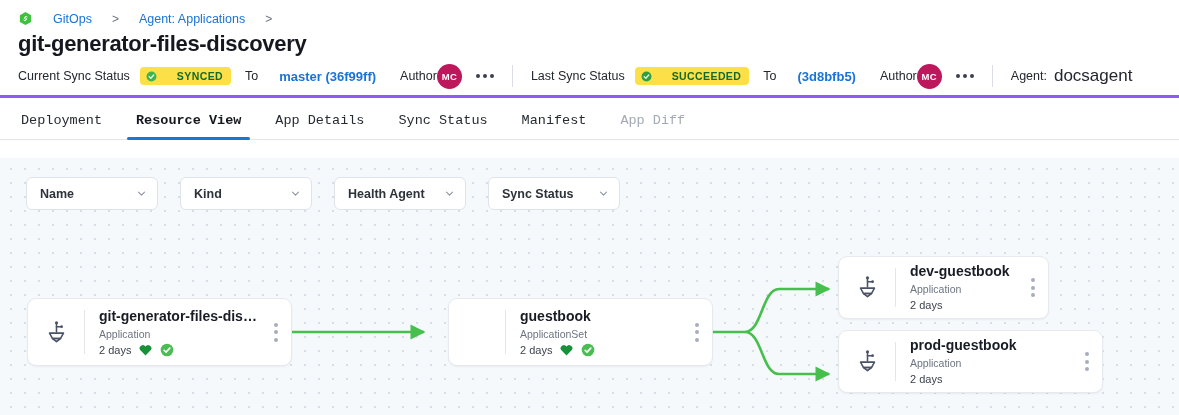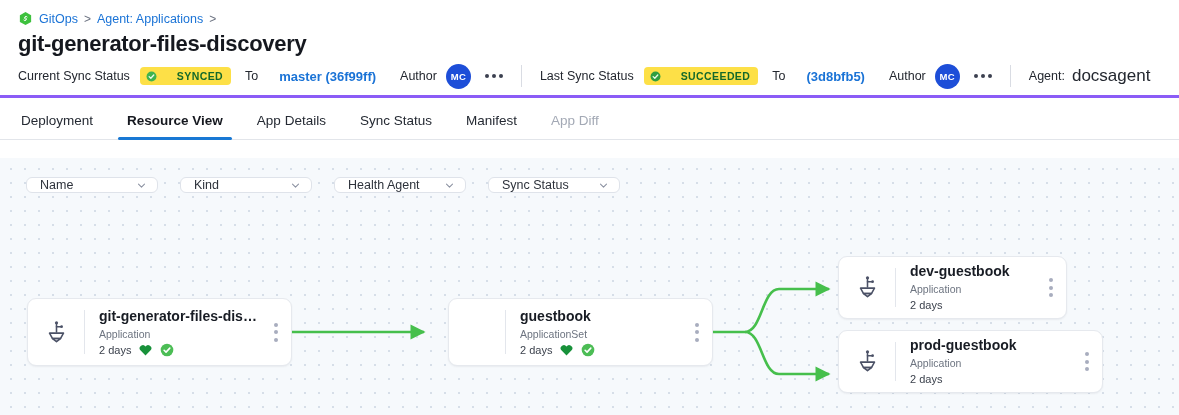--- a/index.html
+++ b/index.html
@@ -8,21 +8,21 @@
     width:1179px; height:415px;
     font-family:"Liberation Sans", sans-serif;
     background:#ffffff;
     color:#1f2430;
     overflow:hidden;
     position:relative;
   }
 
   
   .breadcrumb {
-    display:flex; align-items:center; gap:6px;
+    display:flex; align-items:center; gap:20px;
     padding:11px 0 0 18px;
     font-size:12.5px;
   }
   .bc-logo { width:15px; height:15px; flex:none; display:block; }
   .bc-link { color:#1a73d6; cursor:pointer; font-size:12.5px; }
   .bc-sep { color:#6b7280; font-size:12px; }
 
   
   .page-title {
     padding:5px 0 0 18px;
@@ -46,24 +46,24 @@
     border-radius:4px; padding:3px 8px 3px 6px;
     font-size:10.5px; font-weight:600; letter-spacing:0.4px;
     margin-left:10px;
   }
   .pill svg { display:block; }
   .to-word { margin-left:14px; color:#23272f; font-size:12.5px; }
   .rev-link { margin-left:21px; color:#1a73d6; font-weight:700; font-size:13px; cursor:pointer; }
   .author-word { margin-left:24px; color:#23272f; font-size:12.5px; }
   .avatar {
     width:25px; height:25px; border-radius:50%;
-    background:#1d4ed8; color:#fff;
+    background:#be185d; color:#fff;
     display:inline-flex; align-items:center; justify-content:center;
     font-size:9.5px; font-weight:700; letter-spacing:0.3px;
-    margin-left:9px;
+    margin-left:0;
   }
   .kebab-h {
     margin-left:14px; display:inline-flex; gap:3px; align-items:center; cursor:pointer;
   }
   .kebab-h i { width:4px; height:4px; border-radius:50%; background:#3b4050; display:block; }
   .vdiv { width:1px; height:22px; background:#d9dce3; margin:0 18px; }
   .agent-txt { color:#23272f; font-size:12.5px; }
   .agent-val { color:#23272f; font-size:17px; margin-left:7px; }
 
   
@@ -72,20 +72,21 @@
     padding:0 0 0 18px;
     height:42px;
     border-bottom:1px solid #e2e5ea;
     background:#fff;
   }
   .tab {
     font-size:13.5px; color:#252a33;
     padding:0 17px 11px 17px;
     cursor:pointer; position:relative;
     white-space:nowrap;
+    font-family:Liberation Mono, monospace;
   }
   .tab:first-child { padding-left:3px; }
   .tab.active { font-weight:700; color:#15181f; }
   .tab.active:after {
     content:""; position:absolute; left:8px; right:8px; bottom:-1px;
     height:3px; background:#1878d4; border-radius:2px;
   }
   .tab.disabled { color:#a3a9b5; cursor:default; }
 
   
@@ -95,25 +96,25 @@
     background-image:radial-gradient(#d6dee8 1.05px, transparent 1.05px);
     background-size:14px 14px;
     background-position:4px 4px;
     overflow:hidden;
   }
   .filters {
     position:absolute; left:26px; top:19px;
     display:flex; gap:22px;
   }
   .filter {
-    height:16px; min-width:132px;
+    height:33px; min-width:132px;
     background:#fff; border:1px solid #dfe3ea; border-radius:6px;
     display:flex; align-items:center; justify-content:space-between;
     padding:0 11px 0 13px;
-    font-size:12.5px; color:#2d323b; cursor:pointer;
+    font-size:12.5px; color:#2d323b; cursor:pointer;font-weight:bold;
   }
   .filter .chev { margin-left:16px; color:#7b8characters; }
   .chev { width:9px; height:9px; display:block; }
 
   
   svg.edges { position:absolute; left:0; top:0; width:100%; height:100%; pointer-events:none; }
 
   .node {
     position:absolute;
     background:#fff; border:1px solid #e6e9ee; border-radius:9px;
@@ -309,21 +310,21 @@
         </svg>
       </div>
     </div>
     <div class="kebab-v">
         <i></i>
         <i></i>
         <i></i>
       </div>
   </div>
 
-  <div class="node" style="left:838px; top:98px; width:229px; height:63px;">
+  <div class="node" style="left:838px; top:98px; width:211px; height:63px;">
     <div class="ico">
       <svg width="25" height="25" viewBox="0 0 24 24" fill="none" stroke="#4b5166" stroke-width="1.5" stroke-linecap="round" stroke-linejoin="round">
         <path d="M12 3.2v8.2"></path>
         <circle cx="12" cy="2.6" r="1.5" fill="#4b5166" stroke="none"></circle>
         <path d="M12 6.4h4.1"></path>
         <circle cx="16.9" cy="6.4" r="1.3" fill="#4b5166" stroke="none"></circle>
         <path d="M5.3 12.6h13.4l-2.9 5.2H8.2z"></path>
         <path d="M8.2 17.8h7.6l-3.8 3z"></path>
       </svg>
     </div>

